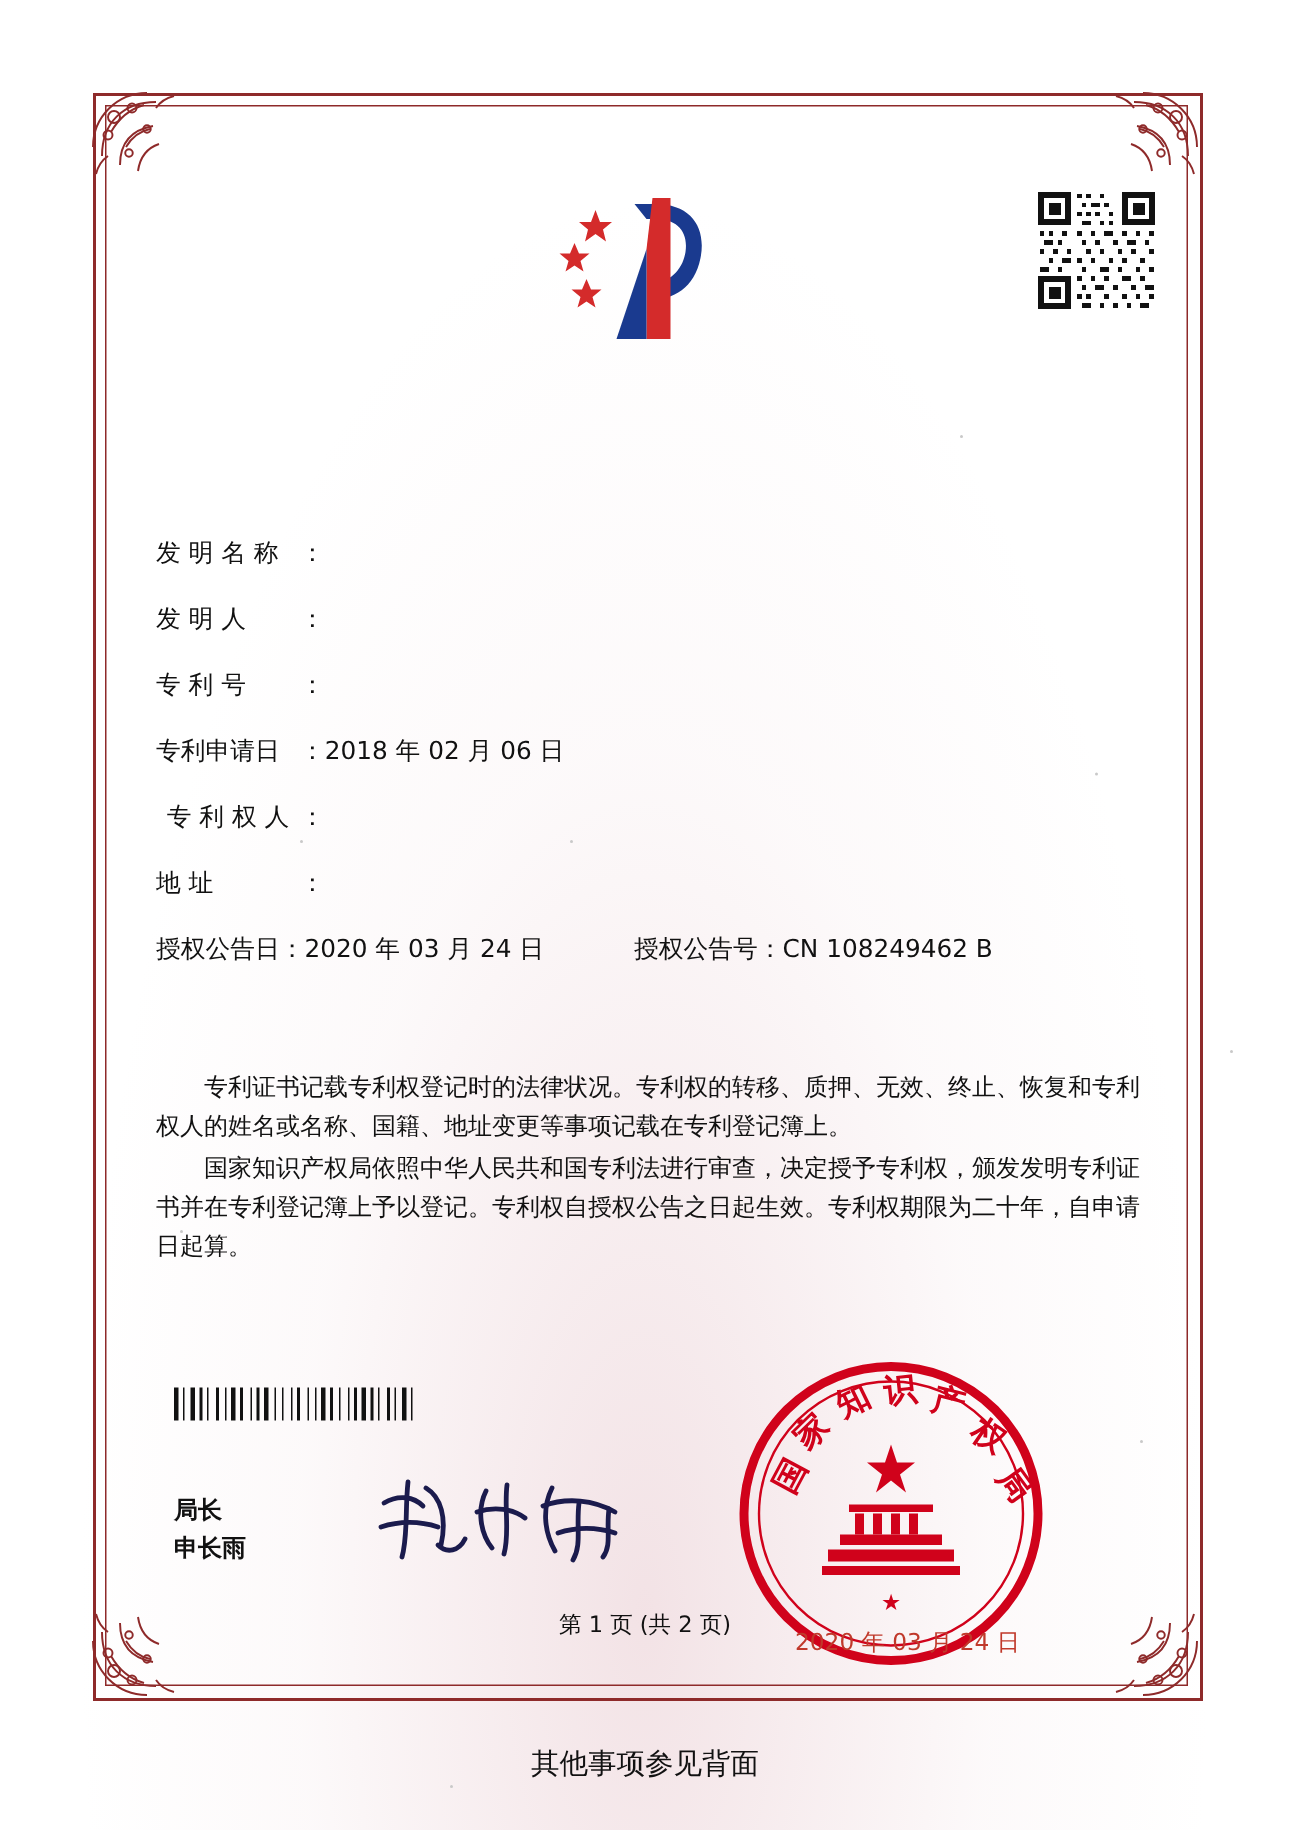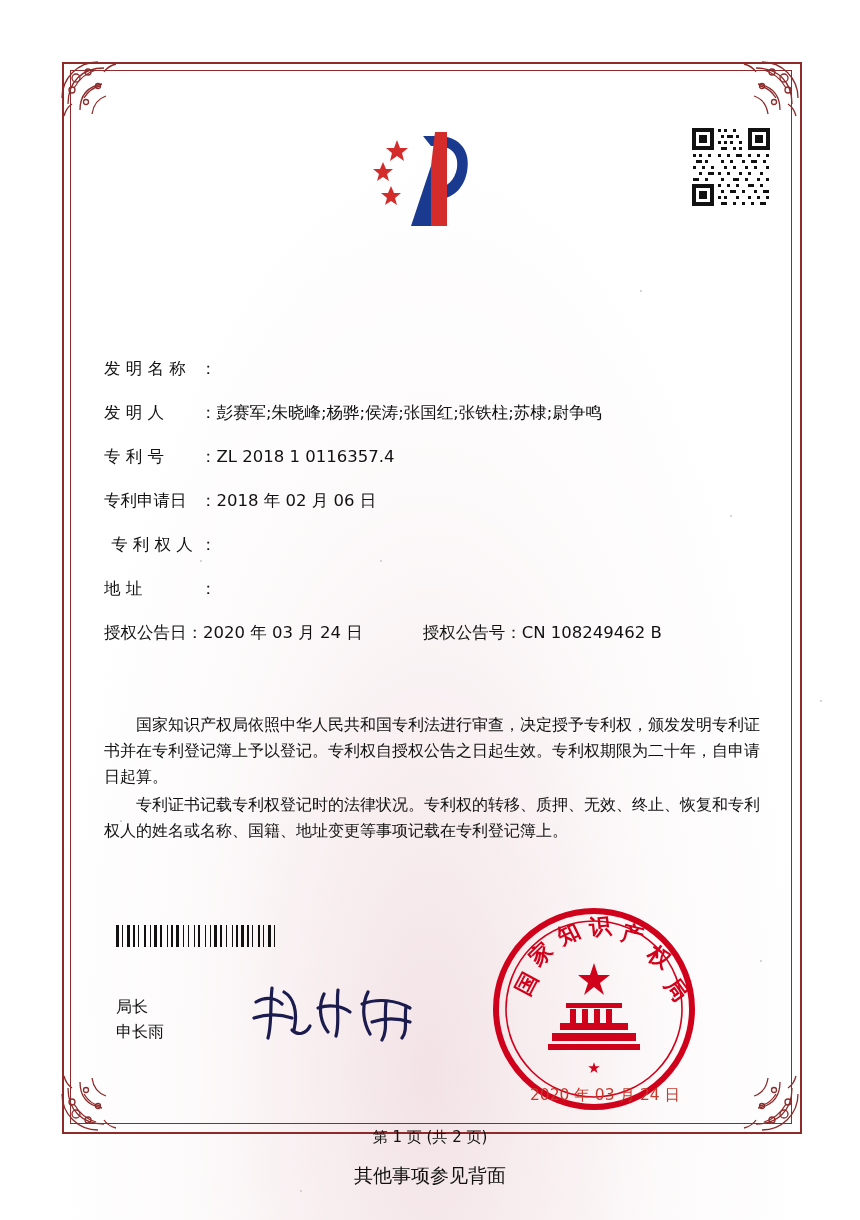--- a/index.html
+++ b/index.html
@@ -74,26 +74,26 @@
 
   
   .seal{
     position:absolute;left:490px;top:905px;width:208px;height:208px;
   }
   .seal-date{
     position:absolute;left:530px;top:1085px;font-size:15.5px;color:#c0392b;
   }
 
   
-  .sig-label{position:absolute;left:116px;top:995px;font-size:16px;color:#111;line-height:1.55;}
+  .sig-label{position:absolute;left:116px;top:995px;font-size:16px;color:#111;line-height:1.55;font-weight:bold;}
   .sig-img{position:absolute;left:246px;top:978px;width:190px;height:70px;}
 
   
   .page-no{
-    position:absolute;left:0;right:0;top:1128px;text-align:center;
+    position:absolute;left:0;right:0;top:1074px;text-align:center;
     font-size:15px;color:#111;
   }
   .backside{
     position:absolute;left:0;right:0;top:1163px;text-align:center;
     font-size:19px;color:#111;
   }
   .speck{position:absolute;width:2px;height:2px;background:#c9c9c9;border-radius:50%;}
 </style>
 </head>
 <body>
@@ -287,27 +287,25 @@
   <div class="fields">
 
     <div class="row">
       <span class="label" style="width:96px;">发 明 名 称</span>
       <span class="colon">：</span>
     </div>
 
     <div class="row">
       <span class="label" style="width:96px;">发 明 人</span>
       <span class="colon">：</span>
-      <span class="value">彭赛军;朱晓峰;杨骅;侯涛;张国红;张铁柱;苏棣;尉争鸣</span>
     </div>
 
     <div class="row">
       <span class="label" style="width:96px;">专 利 号</span>
       <span class="colon">：</span>
-      <span class="value">ZL 2018 1 0116357.4</span>
     </div>
 
     <div class="row">
       <span class="label" style="width:96px;">专利申请日</span>
       <span class="colon">：</span>
       <span class="value">2018 年 02 月 06 日</span>
     </div>
 
     <div class="row">
       <span class="label" style="width:96px;text-align:center;">专 利 权 人</span>
@@ -324,22 +322,22 @@
       <span class="colon">：</span>
       <span>2020 年 03 月 24 日</span>
       <span class="gap"></span>
       <span class="label">授权公告号</span>
       <span class="colon">：</span>
       <span>CN 108249462 B</span>
     </div>
   </div>
 
   <div class="paras">
+    <p>专利证书记载专利权登记时的法律状况。专利权的转移、质押、无效、终止、恢复和专利权人的姓名或名称、国籍、地址变更等事项记载在专利登记簿上。</p>
     <p>国家知识产权局依照中华人民共和国专利法进行审查，决定授予专利权，颁发发明专利证书并在专利登记簿上予以登记。专利权自授权公告之日起生效。专利权期限为二十年，自申请日起算。</p>
-    <p>专利证书记载专利权登记时的法律状况。专利权的转移、质押、无效、终止、恢复和专利权人的姓名或名称、国籍、地址变更等事项记载在专利登记簿上。</p>
   </div>
 
   <div class="barcode"><i style="width:3px"></i><i style="width:1px;background:transparent"></i><i style="width:1px"></i><i style="width:2px;background:transparent"></i><i style="width:3px"></i><i style="width:1px;background:transparent"></i><i style="width:2px"></i><i style="width:1px;background:transparent"></i><i style="width:1px"></i><i style="width:3px;background:transparent"></i><i style="width:2px"></i><i style="width:2px;background:transparent"></i><i style="width:1px"></i><i style="width:1px;background:transparent"></i><i style="width:3px"></i><i style="width:1px;background:transparent"></i><i style="width:2px"></i><i style="width:3px;background:transparent"></i><i style="width:1px"></i><i style="width:1px;background:transparent"></i><i style="width:2px"></i><i style="width:1px;background:transparent"></i><i style="width:3px"></i><i style="width:2px;background:transparent"></i><i style="width:1px"></i><i style="width:2px;background:transparent"></i><i style="width:1px"></i><i style="width:3px;background:transparent"></i><i style="width:1px"></i><i style="width:1px;background:transparent"></i><i style="width:2px"></i><i style="width:3px;background:transparent"></i><i style="width:1px"></i><i style="width:2px;background:transparent"></i><i style="width:1px"></i><i style="width:1px;background:transparent"></i><i style="width:3px"></i><i style="width:1px;background:transparent"></i><i style="width:2px"></i><i style="width:2px;background:transparent"></i><i style="width:1px"></i><i style="width:3px;background:transparent"></i><i style="width:1px"></i><i style="width:1px;background:transparent"></i><i style="width:2px"></i><i style="width:1px;background:transparent"></i><i style="width:3px"></i><i style="width:1px;background:transparent"></i><i style="width:2px"></i><i style="width:1px;background:transparent"></i><i style="width:1px"></i><i style="width:3px;background:transparent"></i><i style="width:2px"></i><i style="width:1px;background:transparent"></i><i style="width:1px"></i><i style="width:2px;background:transparent"></i><i style="width:3px"></i><i style="width:1px;background:transparent"></i><i style="width:1px"></i><i style="width:2px;background:transparent"></i></div>
 
   <div class="sig-label">
     <div>局长</div>
     <div>申长雨</div>
   </div>
   <div class="sig-img">
     <svg width="190" height="70" viewBox="0 0 190 70">

